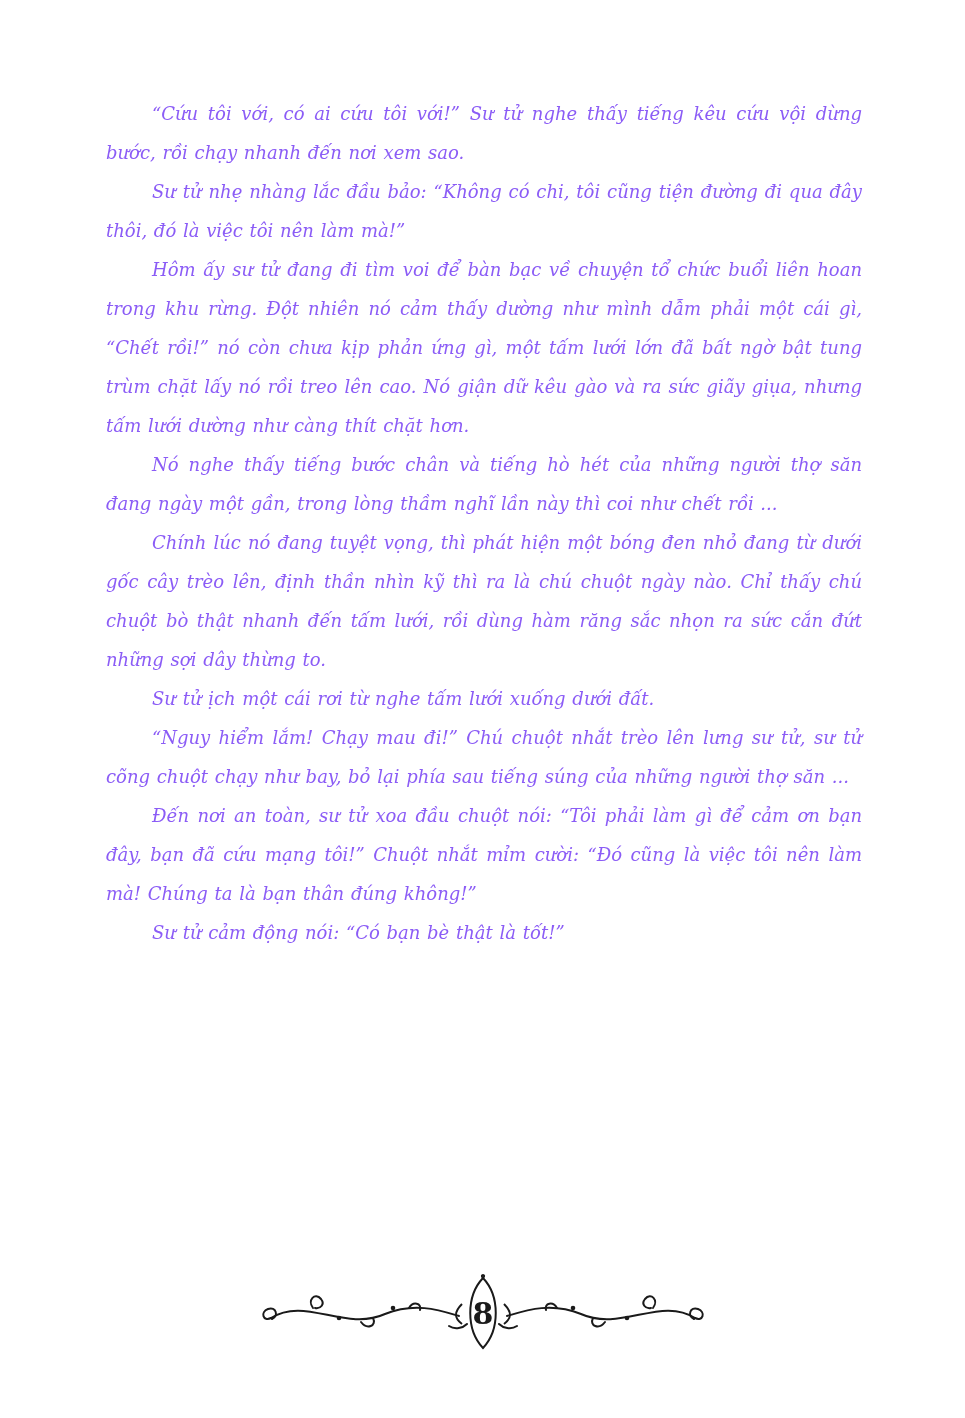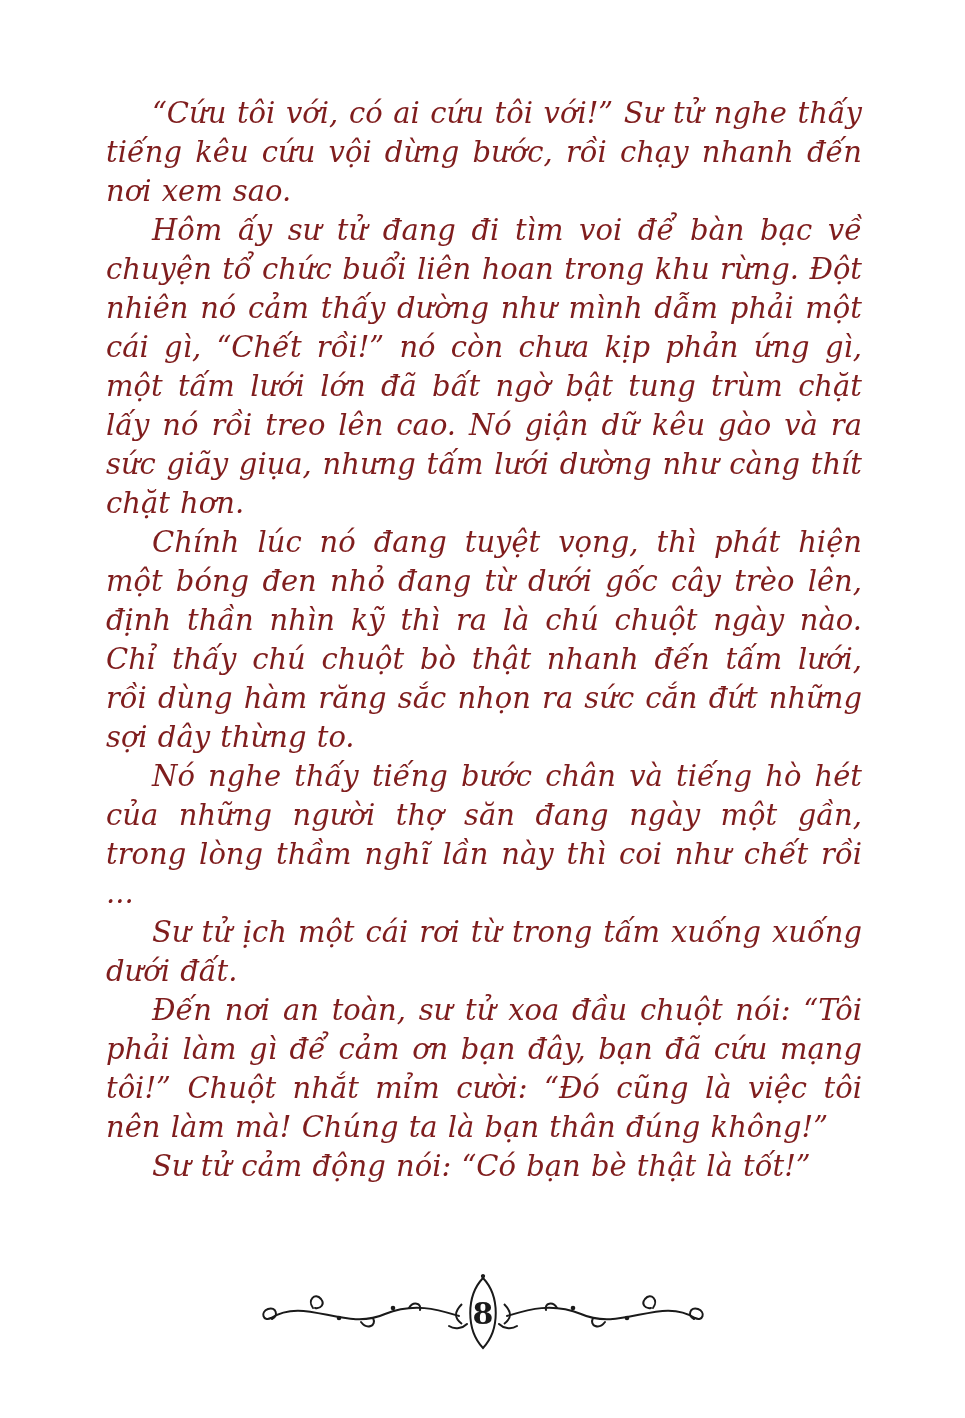--- a/index.html
+++ b/index.html
@@ -16,23 +16,23 @@
     background: #ffffff;
   }
   .text-block {
     position: absolute;
     left: 106px;
     top: 94px;
     width: 756px;
   }
   .text-block p {
     font-style: italic;
-    font-size: 29px;
+    font-size: 18px;
     line-height: 39px;
-    color: #7f1d1d;
+    color: #8b5cf6;
     text-align: justify;
     text-indent: 46px;
     word-spacing: 1px;
   }
   .footer {
     position: absolute;
     left: 0;
     right: 0;
     bottom: 66px;
     display: flex;
@@ -44,24 +44,26 @@
     font-weight: bold;
   }
 </style>
 </head>
 <body>
 
 <div class="page">
 
   <main class="text-block">
     <p>“Cứu tôi với, có ai cứu tôi với!” Sư tử nghe thấy tiếng kêu cứu vội dừng bước, rồi chạy nhanh đến nơi xem sao.</p>
+    <p>Sư tử nhẹ nhàng lắc đầu bảo: “Không có chi, tôi cũng tiện đường đi qua đây thôi, đó là việc tôi nên làm mà!”</p>
     <p>Hôm ấy sư tử đang đi tìm voi để bàn bạc về chuyện tổ chức buổi liên hoan trong khu rừng. Đột nhiên nó cảm thấy dường như mình dẫm phải một cái gì, “Chết rồi!” nó còn chưa kịp phản ứng gì, một tấm lưới lớn đã bất ngờ bật tung trùm chặt lấy nó rồi treo lên cao. Nó giận dữ kêu gào và ra sức giãy giụa, nhưng tấm lưới dường như càng thít chặt hơn.</p>
+    <p>Nó nghe thấy tiếng bước chân và tiếng hò hét của những người thợ săn đang ngày một gần, trong lòng thầm nghĩ lần này thì coi như chết rồi ...</p>
     <p>Chính lúc nó đang tuyệt vọng, thì phát hiện một bóng đen nhỏ đang từ dưới gốc cây trèo lên, định thần nhìn kỹ thì ra là chú chuột ngày nào. Chỉ thấy chú chuột bò thật nhanh đến tấm lưới, rồi dùng hàm răng sắc nhọn ra sức cắn đứt những sợi dây thừng to.</p>
-    <p>Nó nghe thấy tiếng bước chân và tiếng hò hét của những người thợ săn đang ngày một gần, trong lòng thầm nghĩ lần này thì coi như chết rồi ...</p>
-    <p>Sư tử ịch một cái rơi từ trong tấm xuống xuống dưới đất.</p>
+    <p>Sư tử ịch một cái rơi từ nghe tấm lưới xuống dưới đất.</p>
+    <p>“Nguy hiểm lắm! Chạy mau đi!” Chú chuột nhắt trèo lên lưng sư tử, sư tử cõng chuột chạy như bay, bỏ lại phía sau tiếng súng của những người thợ săn ...</p>
     <p>Đến nơi an toàn, sư tử xoa đầu chuột nói: “Tôi phải làm gì để cảm ơn bạn đây, bạn đã cứu mạng tôi!” Chuột nhắt mỉm cười: “Đó cũng là việc tôi nên làm mà! Chúng ta là bạn thân đúng không!”</p>
     <p>Sư tử cảm động nói: “Có bạn bè thật là tốt!”</p>
   </main>
 
   <footer class="footer">
     <svg width="460" height="78" viewBox="0 0 460 78" aria-hidden="true">
 
       <g stroke="#1a1a1a" fill="none" stroke-width="2" stroke-linecap="round">
         <path d="M18,44 C52,22 92,58 132,40 C162,28 186,36 206,42"></path>
         <path d="M18,44 C10,48 7,38 15,35 C23,32 26,42 19,45"></path>

